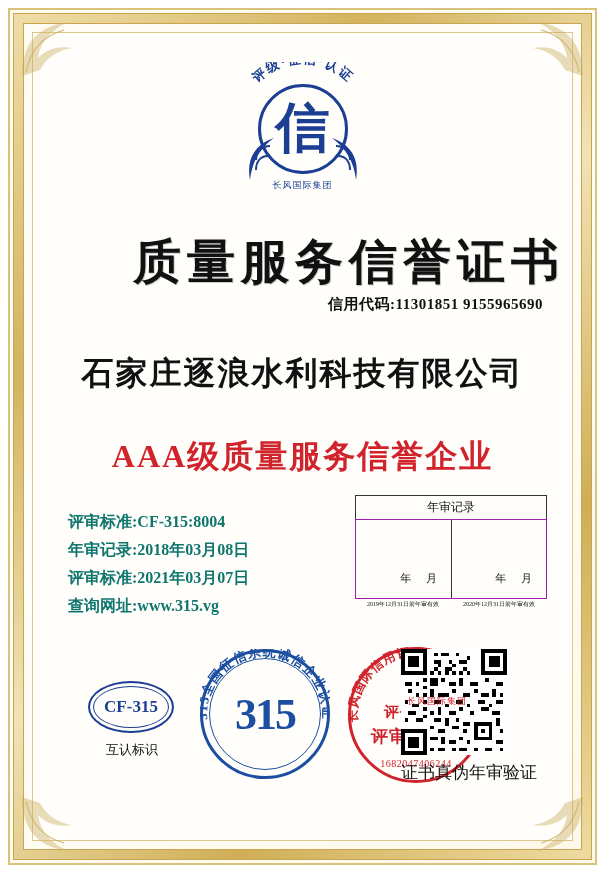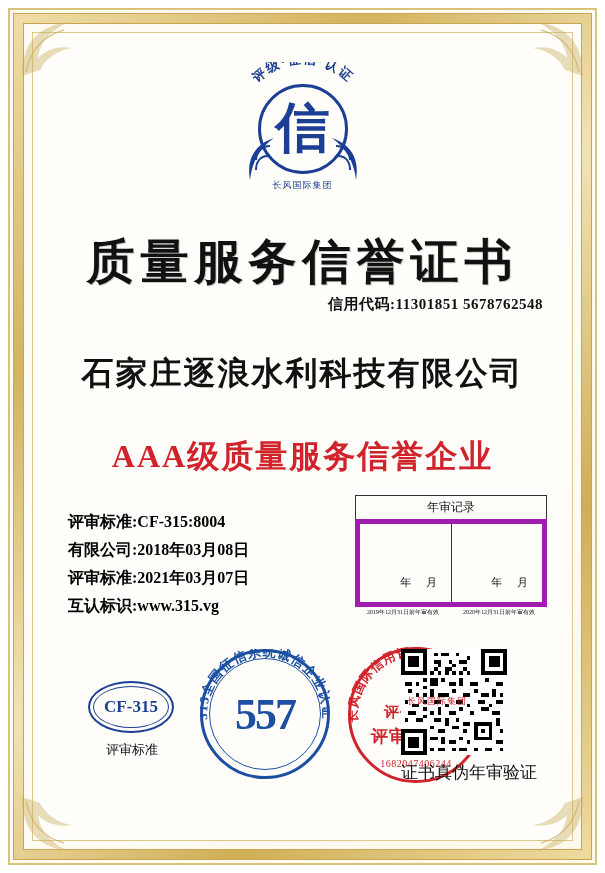--- a/index.html
+++ b/index.html
@@ -120,21 +120,21 @@
     width: 34px; height: 46px;
     color: #1c3f94;
   }
   .logo-leaf.l { left: 16px; }
   .logo-leaf.r { right: 16px; transform: scaleX(-1); }
 
   
   .main-title {
     position: absolute;
     left: 0; right: 0; top: 190px;
-    text-align: center;
+    text-align: right;
     font-family: Liberation Mono, monospace;
     font-weight: bold;
     font-size: 48px;
     letter-spacing: 6px;
     color: #111111;
     text-shadow: 1px 1px 0 rgba(0,0,0,.2);
   }
 
   .credit-code {
     position: absolute;
@@ -169,21 +169,21 @@
     color: #d0232b;
   }
 
   
   .details {
     position: absolute;
     left: 28px;
     top: 468px;
     font-family: "Liberation Serif", serif;
     font-size: 16px;
-    color: #000000;
+    color: #0f766e;
     font-weight: bold;
     line-height: 28px;
   }
   .details div { white-space: nowrap; }
 
   
   .review-box {
     position: absolute;
     right: 18px;
     top: 455px;
@@ -193,21 +193,21 @@
     border: 1px solid #333;
     border-bottom: none;
     text-align: center;
     font-family: "Liberation Serif", serif;
     font-size: 12px;
     padding: 3px 10px;
     color: #111;
   }
   .review-grid {
     display: flex;
-    border: 5px solid #a21caf;
+    border: 1px solid #a21caf;
     height: 78px;
   }
   .review-cell {
     position: relative;
     flex: 1 1 50%;
     box-sizing: border-box;
   }
   .review-cell + .review-cell { border-left: 1px solid #333; }
   .review-cell .ym {
     position: absolute;
@@ -450,29 +450,29 @@
           <path d="M26 10 C18 10 12 16 12 24" stroke="#1c3f94" stroke-width="2" fill="none"></path>
           <path d="M24 20 C16 20 12 26 12 34" stroke="#1c3f94" stroke-width="2" fill="none"></path>
         </svg>
         <div class="logo-circle"></div>
         <div class="logo-char">信</div>
         <div class="logo-bottom">长风国际集团</div>
       </div>
     </div>
 
     <div class="main-title">质量服务信誉证书</div>
-    <div class="credit-code">信用代码:11301851 5678762548</div>
+    <div class="credit-code">信用代码:11301851 9155965690</div>
     <div class="company-name">石家庄逐浪水利科技有限公司</div>
     <div class="award-line">AAA级质量服务信誉企业</div>
 
     <div class="details">
       <div>评审标准:CF-315:8004</div>
-      <div>有限公司:2018年03月08日</div>
+      <div>年审记录:2018年03月08日</div>
       <div>评审标准:2021年03月07日</div>
-      <div>互认标识:www.315.vg</div>
+      <div>查询网址:www.315.vg</div>
     </div>
 
     <div class="review-box">
       <div class="review-title">年审记录</div>
       <div class="review-grid">
         <div class="review-cell">
           <div class="ym">年 月</div>
         </div>
         <div class="review-cell">
           <div class="ym">年 月</div>
@@ -483,34 +483,34 @@
         <div>2020年12月31日前年审有效</div>
       </div>
     </div>
 
     <div class="seals">
 
       <div class="seal-cf">
         <div class="oval"></div>
         <div class="txt">CF-315</div>
       </div>
-      <div class="seal-cf-label">评审标准</div>
+      <div class="seal-cf-label">互认标识</div>
 
       <div class="seal-315">
         <div class="ring"></div>
         <div class="ring2"></div>
         <svg viewBox="0 0 130 130" style="position:absolute;inset:0">
           <defs>
               <path id="circ315" d="M65,123 A58,58 0 1 1 65.1,123" fill="none"></path>
             </defs>
           <text font-family="Liberation Serif, serif" font-size="13" font-weight="bold" fill="#1c4fa1" letter-spacing="1.2">
             <textPath href="#circ315" startOffset="50%" text-anchor="middle">315全国征信系统诚信企业认证</textPath>
           </text>
         </svg>
-        <div class="big">557</div>
+        <div class="big">315</div>
       </div>
 
       <div class="seal-red">
         <div class="ring"></div>
         <svg viewBox="0 0 136 136" style="position:absolute;inset:0">
           <defs>
               <path id="circred" d="M68,127 A59,59 0 1 1 68.1,127" fill="none"></path>
             </defs>
           <text font-family="Liberation Serif, serif" font-size="12.5" font-weight="bold" fill="#d0232b" letter-spacing="1">
             <textPath href="#circred" startOffset="50%" text-anchor="middle">长风国际信用评价(集团)有限公司</textPath>

